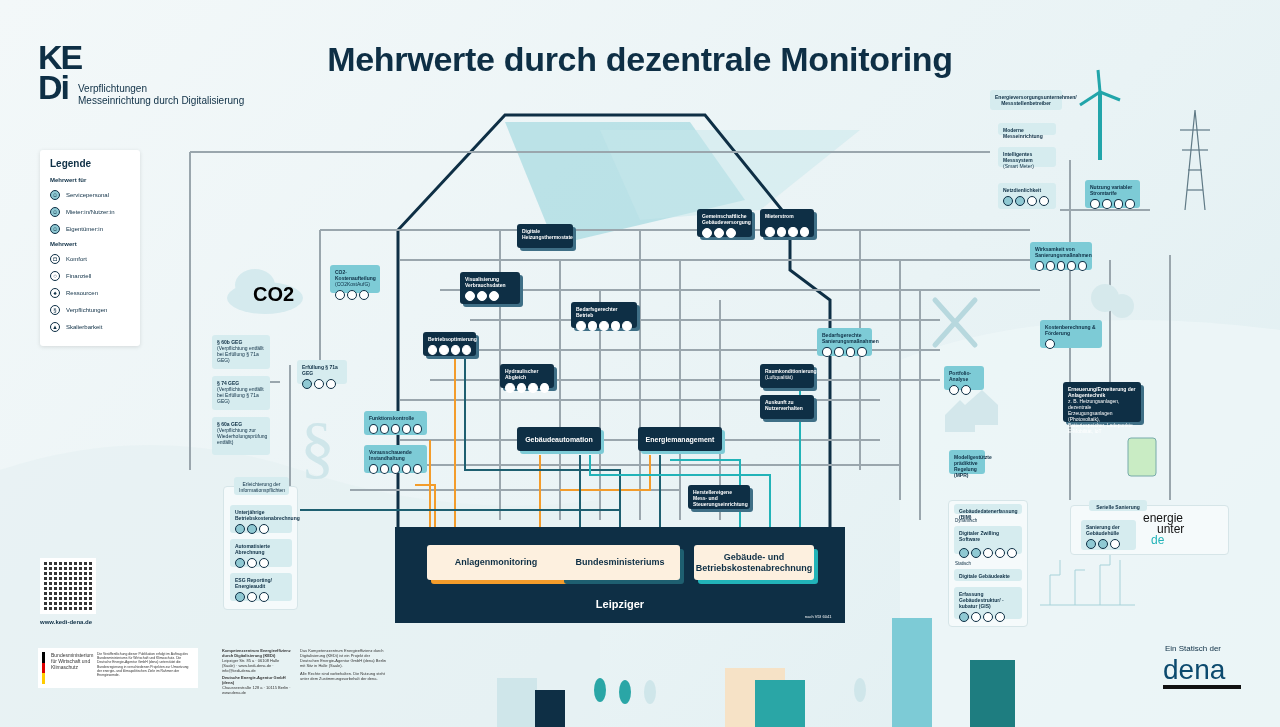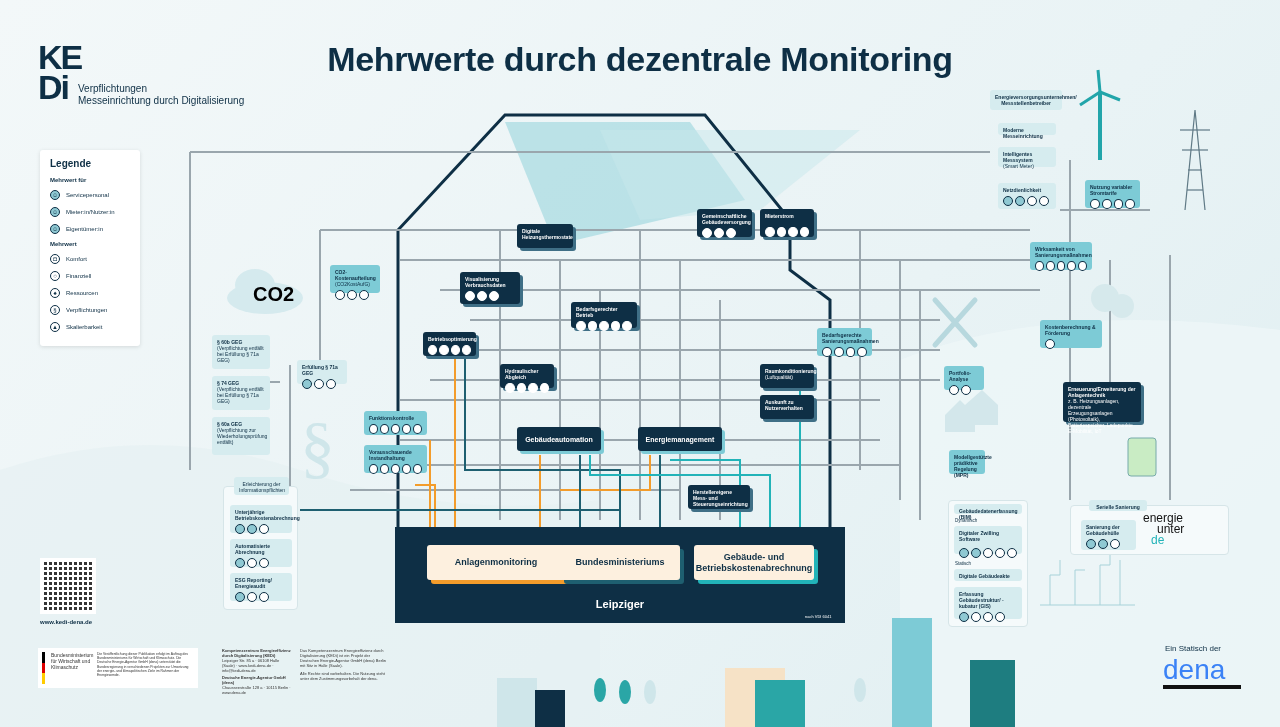--- a/index.html
+++ b/index.html
@@ -471,13 +471,13 @@
   <div>Leipziger Str. 85 a · 06108 Halle (Saale) · www.kedi-dena.de · info@kedi-dena.de</div>
   <div style="font-weight:bold;margin-top:2px">Deutsche Energie-Agentur GmbH (dena)</div>
   <div>Chausseestraße 128 a · 10115 Berlin · www.dena.de</div>
 </div>
 <div class="abs footer-txt" style="left:300px;top:648px;width:90px">
   <div>Das Kompetenzzentrum Energieeffizienz durch Digitalisierung (KEDi) ist ein Projekt der Deutschen Energie-Agentur GmbH (dena) Berlin mit Sitz in Halle (Saale).</div>
   <div style="margin-top:3px">Alle Rechte sind vorbehalten. Die Nutzung steht unter dem Zustimmungsvorbehalt der dena.</div>
 </div>
 
 <div class="abs" style="left:1165px;top:644px;font-size:8px">Ein Statisch der</div>
-<div class="abs" style="left:1163px;top:655px;font-size:28px;color:#3b82f6;border-bottom:4px solid #111;line-height:30px;width:78px">dena</div>
+<div class="abs" style="left:1163px;top:655px;font-size:28px;color:#0c4a6e;border-bottom:4px solid #111;line-height:30px;width:78px">dena</div>
 
 </body></html>

